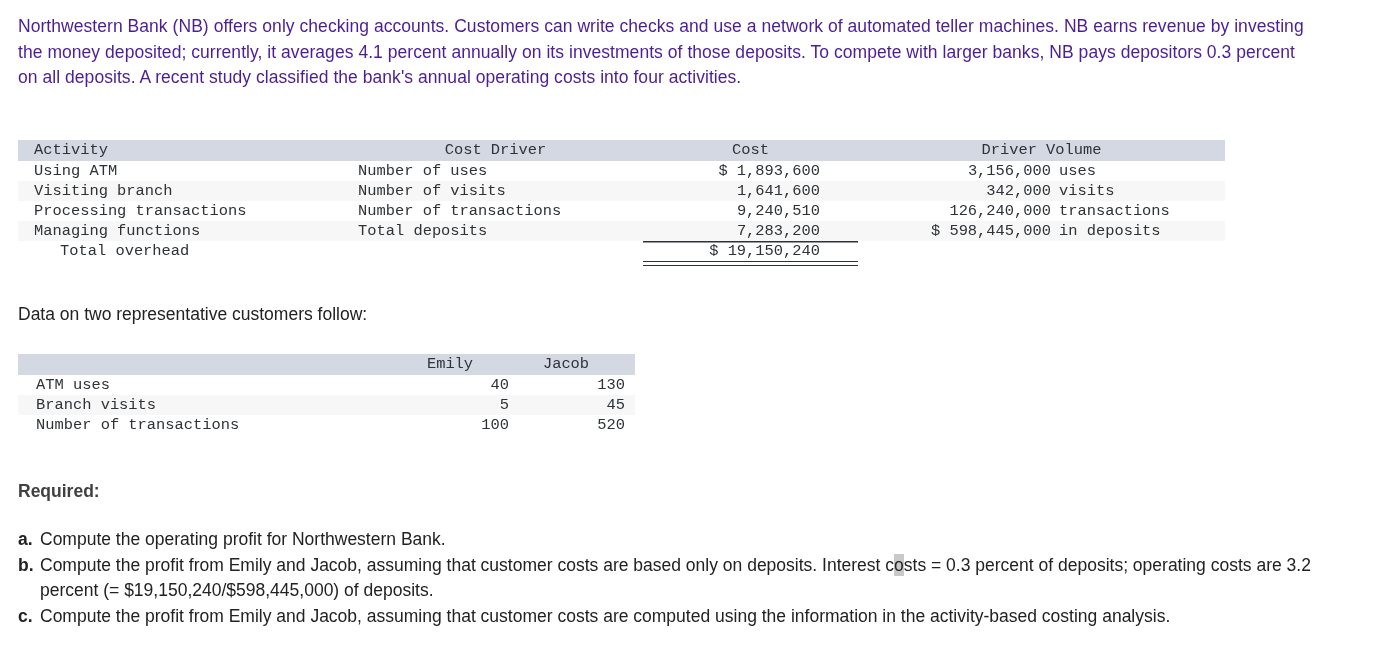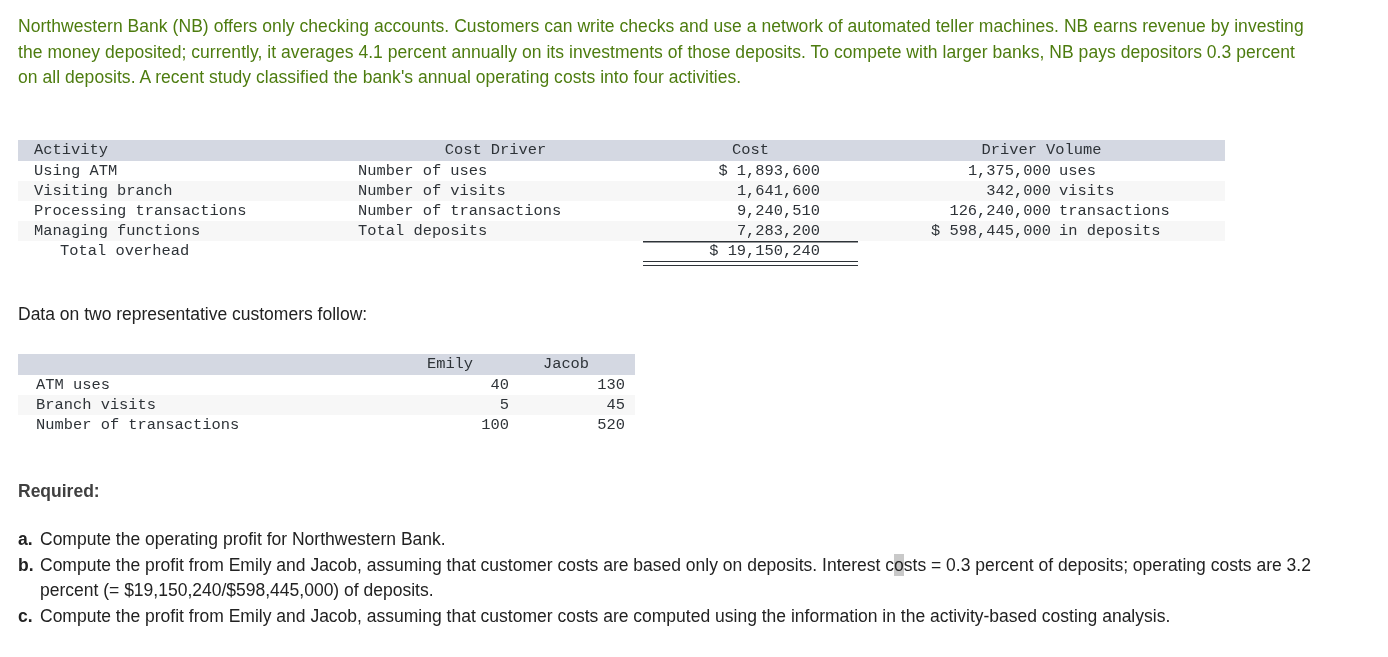--- a/index.html
+++ b/index.html
@@ -19,21 +19,21 @@
 
   .page {
     padding: 0;
     position: relative;
   }
 
   
   .intro {
     font-size: 17.5px;
     line-height: 25.5px;
-    color: #4d7c0f;
+    color: #4c1d95;
     margin: 0;
     padding: 14px 80px 0 18px;
     letter-spacing: 0.05px;
   }
 
   
   .acct-table {
     border-collapse: collapse;
     font-family: "Liberation Mono", "DejaVu Sans Mono", monospace;
     font-size: 15.4px;
@@ -178,21 +178,21 @@
         <th class="c">Cost Driver</th>
         <th class="c">Cost</th>
         <th class="c" colspan="2">Driver Volume</th>
       </tr>
     </thead>
     <tbody>
       <tr class="plain">
         <td class="l activity-name">Using ATM</td>
         <td class="l driver-name">Number of uses</td>
         <td class="cost-val">$ 1,893,600</td>
-        <td class="vol-val">1,375,000</td>
+        <td class="vol-val">3,156,000</td>
         <td class="vol-unit">uses</td>
       </tr>
       <tr class="stripe">
         <td class="l activity-name">Visiting branch</td>
         <td class="l driver-name">Number of visits</td>
         <td class="cost-val">1,641,600</td>
         <td class="vol-val">342,000</td>
         <td class="vol-unit">visits</td>
       </tr>
       <tr class="plain">

